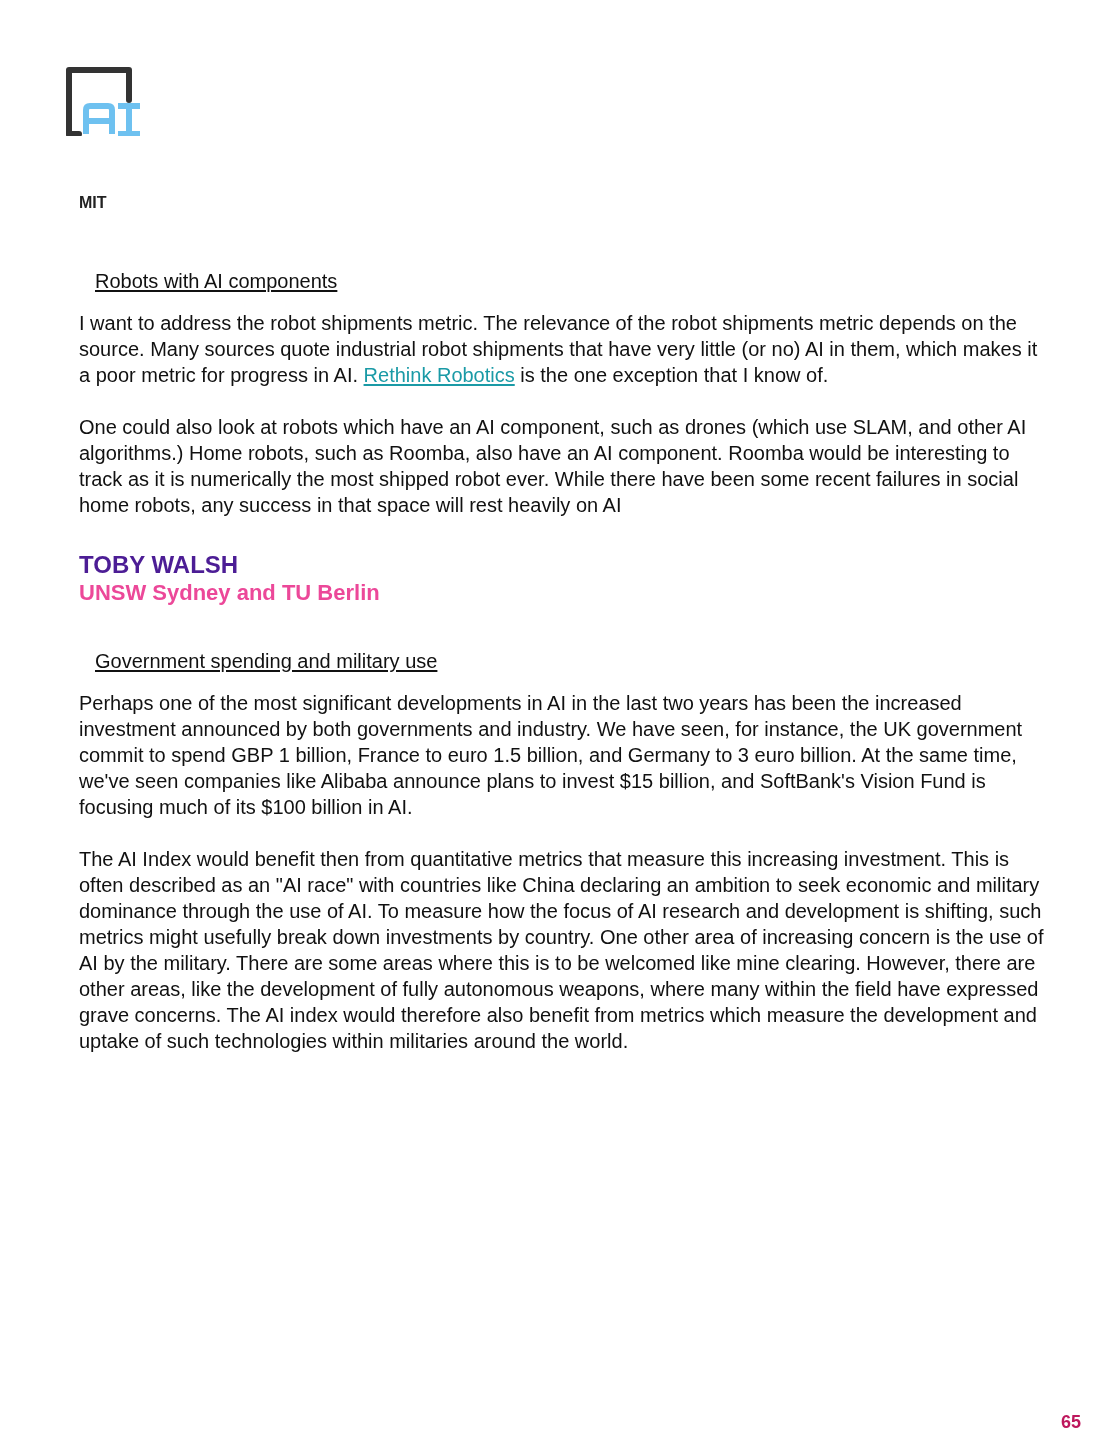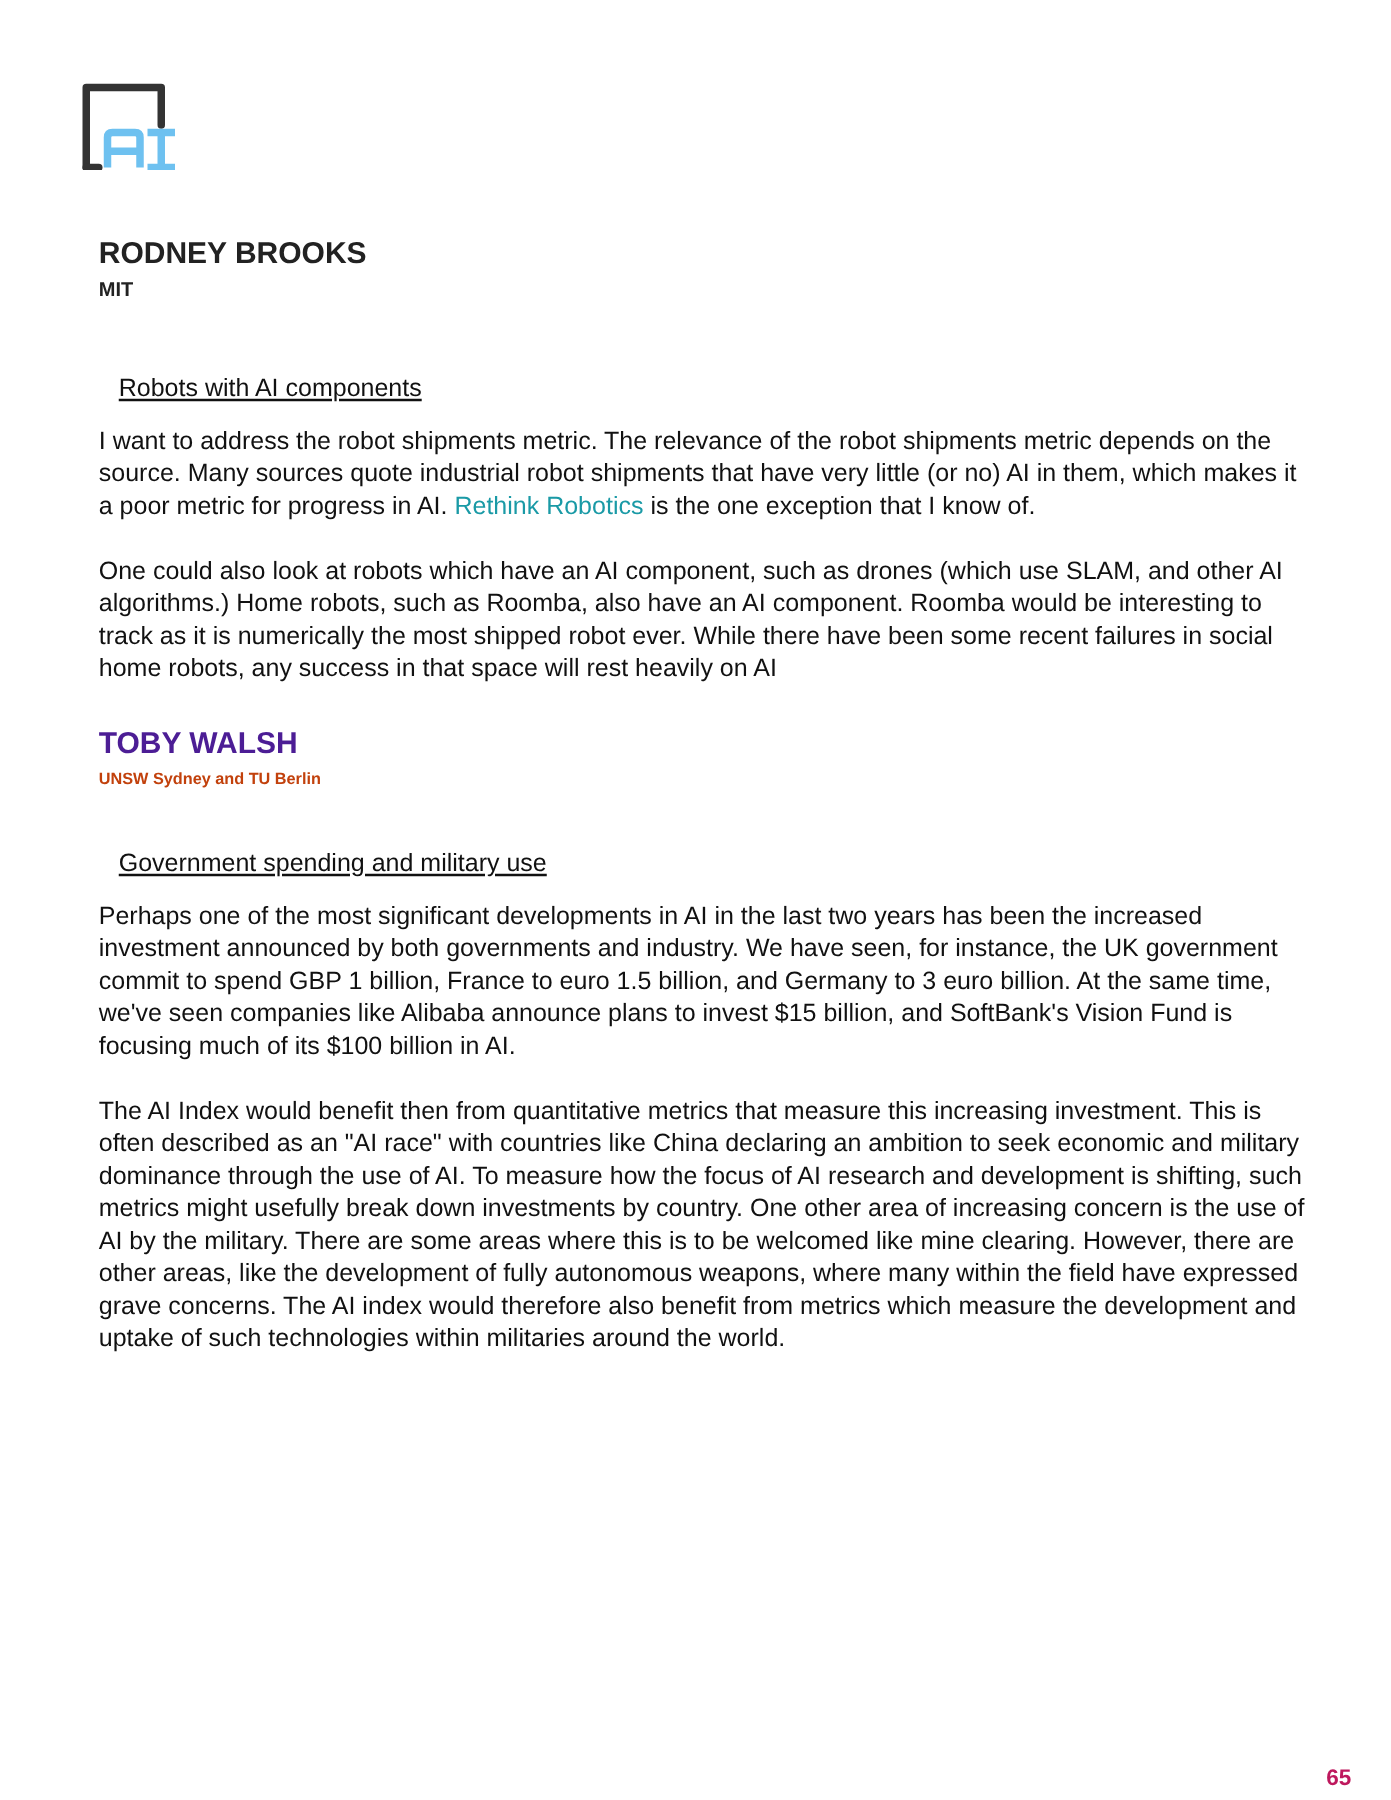--- a/index.html
+++ b/index.html
@@ -59,43 +59,44 @@
       font-weight: bold;
       font-size: 16px;
       line-height: 30px;
       color: #222222;
       margin: 0;
     }
     .author-name.dark { color: #4c1d95; }
     .author-affil-small {
       font-family: "Liberation Sans", sans-serif;
       font-weight: bold;
-      font-size: 13px;
+      font-size: 22px;
       line-height: 26px;
-      color: #c2410c;
+      color: #ec4899;
       margin: 0;
     }
     .topic {
       font-family: "Liberation Sans", sans-serif;
       font-size: 20px;
       line-height: 26px;
       text-decoration: underline;
       text-underline-offset: 2px;
       color: #111111;
       margin: 16px;
     }
     .para {
       font-family: "Liberation Sans", sans-serif;
       font-size: 20px;
       line-height: 26px;
       color: #111111;
       margin: 0;
     }
     .link {
       color: #1a9aa6;
+      text-decoration: underline;
       text-underline-offset: 2px;
       cursor: pointer;
     }
     .gap-26 { height: 26px; }
     .gap-34 { height: 34px; }
     .gap-30 { height: 32px; }
     .page-number {
       position: absolute;
       right: 32px;
       top: 1412px;
@@ -121,21 +122,20 @@
       <path d="M53 40 L75 40" fill="none" stroke="#6ec1f0" stroke-width="6"></path>
       <path d="M64 40 L64 68" fill="none" stroke="#6ec1f0" stroke-width="6"></path>
       <path d="M53 68 L75 68" fill="none" stroke="#6ec1f0" stroke-width="6"></path>
     </svg>
   </div>
 </div>
 
 <div class="content">
 
   <section>
-    <p class="author-name">RODNEY BROOKS</p>
     <p class="author-affil-large">MIT</p>
     <div class="gap-34"></div>
     <p class="topic">Robots with AI components</p>
     <p class="para"><span>I want to address the robot shipments metric. The relevance of the robot shipments metric depends on the source. Many sources quote industrial robot shipments that have very little (or no) AI in them, which makes it a poor metric for progress in AI. </span><span class="link">Rethink Robotics</span><span> is the one exception that I know of.</span></p>
     <div class="gap-26"></div>
     <p class="para">One could also look at robots which have an AI component, such as drones (which use SLAM, and other AI algorithms.) Home robots, such as Roomba, also have an AI component. Roomba would be interesting to track as it is numerically the most shipped robot ever. While there have been some recent failures in social home robots, any success in that space will rest heavily on AI</p>
   </section>
 
   <div class="gap-30"></div>
 

